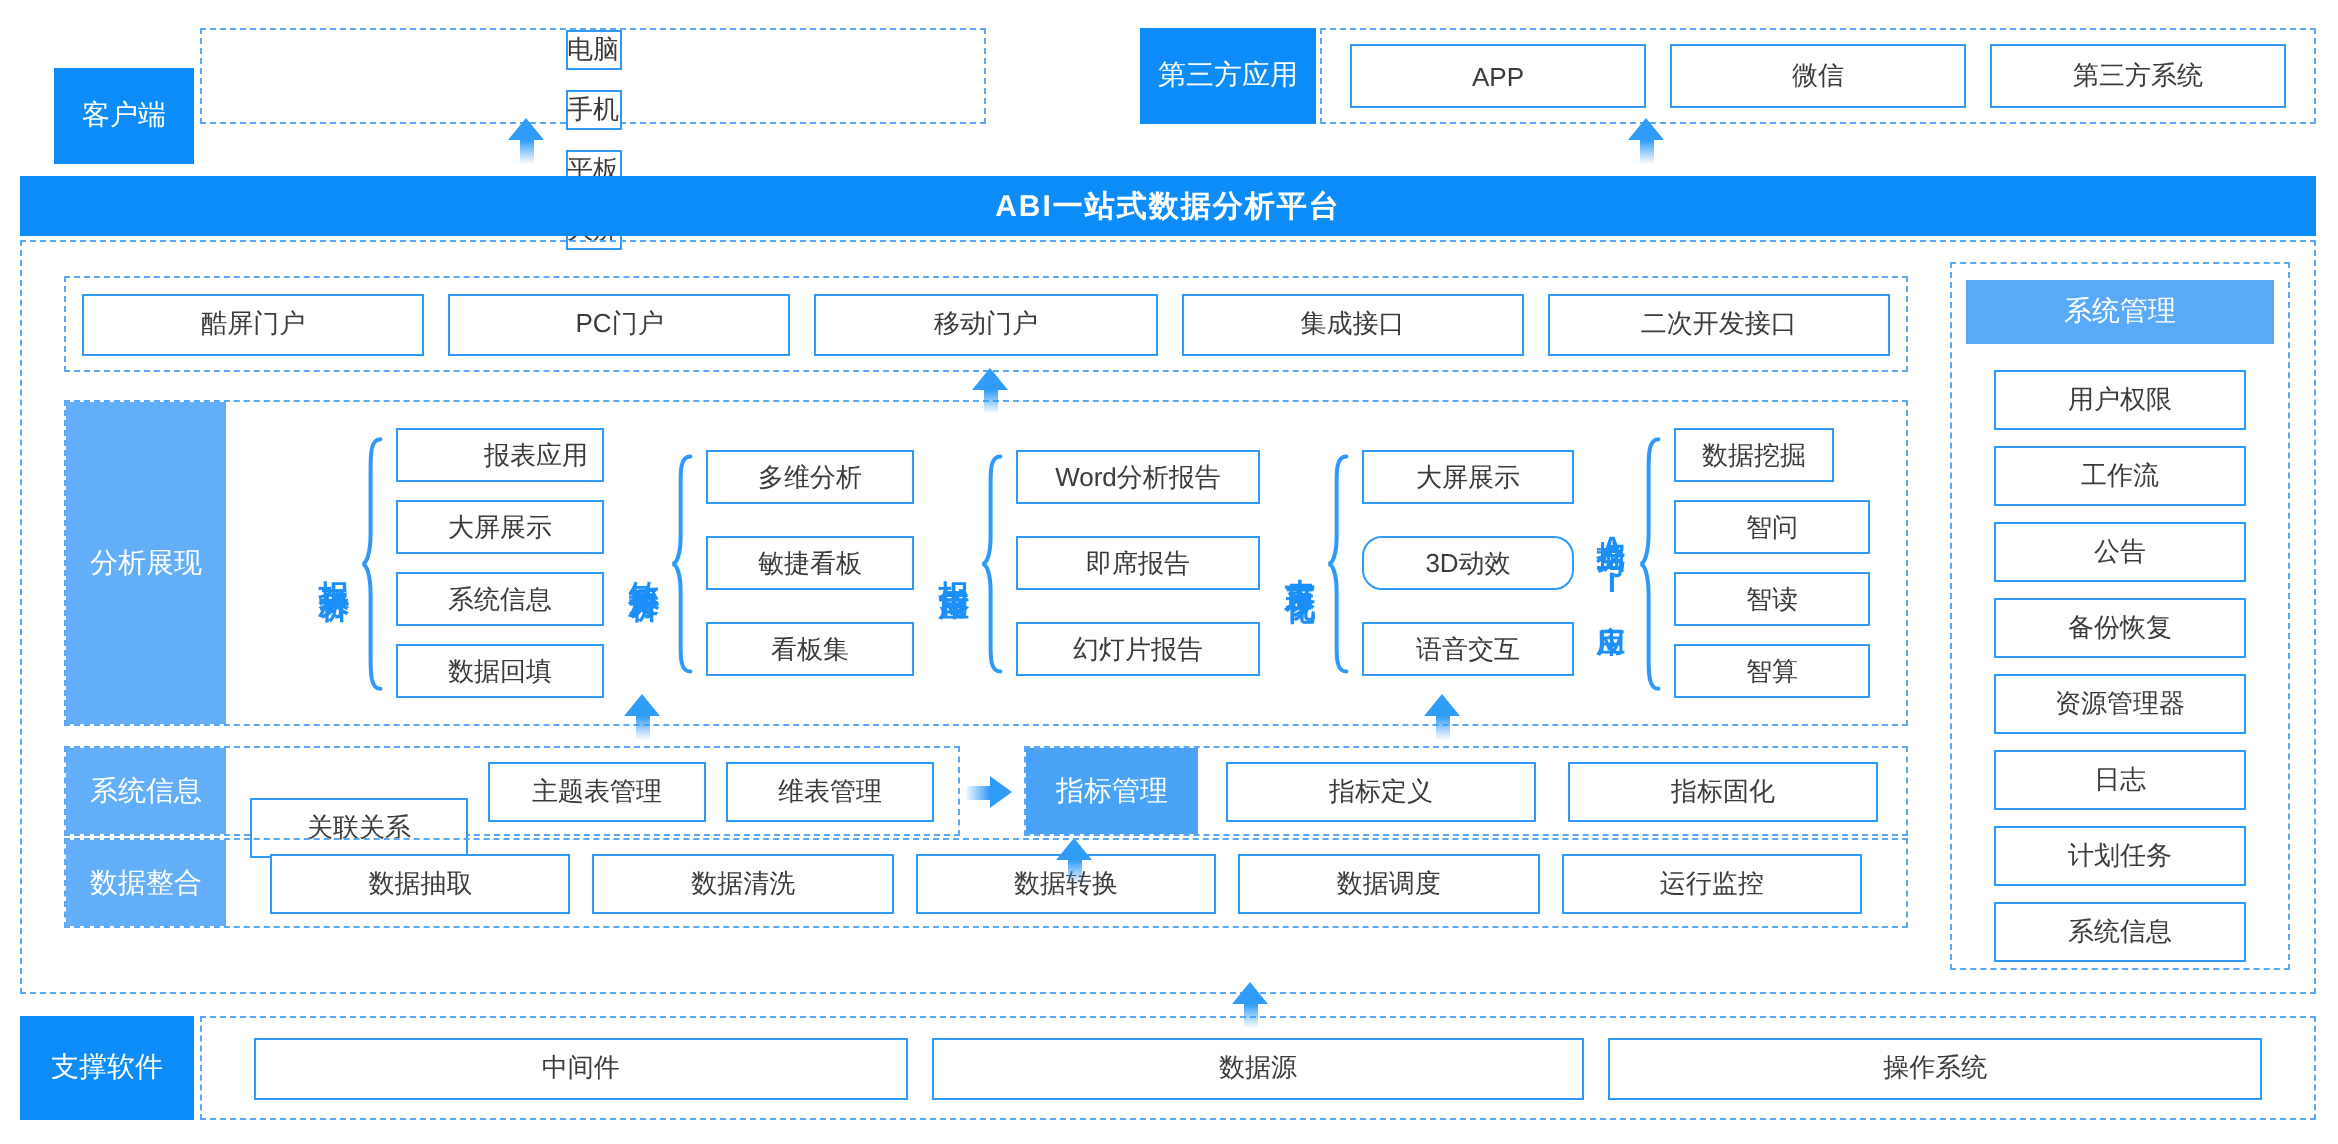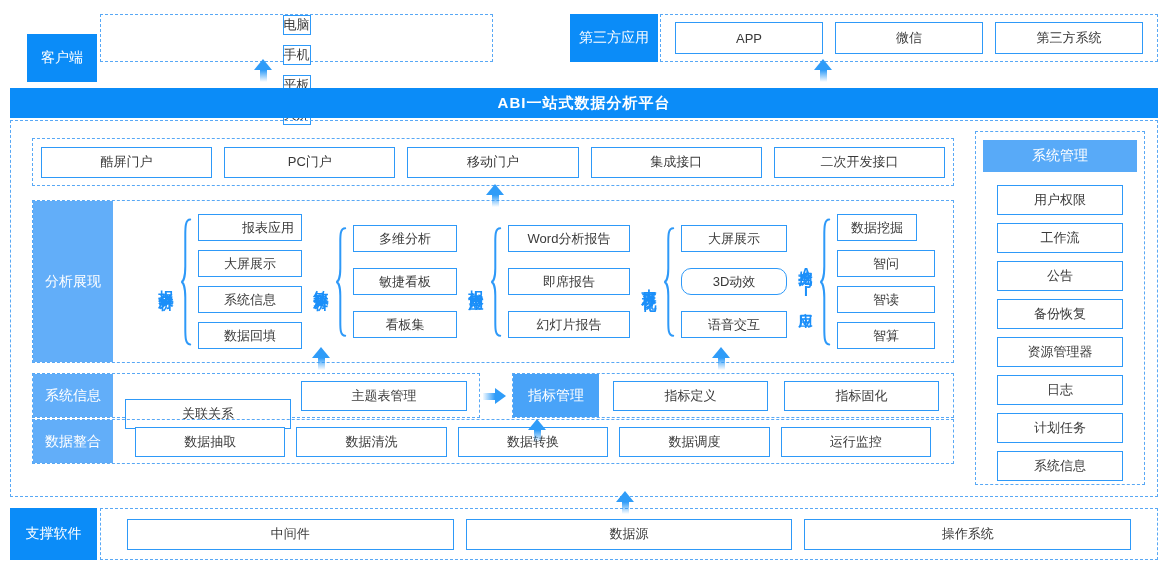--- a/index.html
+++ b/index.html
@@ -163,20 +163,21 @@
       </div>
 
     </div>
   </div>
 
   <div class="abs dashed hrow" style="left:32px;top:373px;width:448px;height:45px;">
     <div class="light-label" style="width:80px;height:100%;flex:none;">系统信息</div>
     <div class="hrow" style="flex:1;gap:10px;padding:0 12px;">
       <div class="wbox" style="flex:1.05;height:30px;margin-top:36px;">关联关系</div>
       <div class="wbox" style="flex:1.05;height:30px;">主题表管理</div>
+      <div class="wbox" style="flex:1;height:30px;">维表管理</div>
     </div>
   </div>
 
   <div class="abs arrow-right" style="left:483px;top:388px;">
     <div class="tail"></div>
       <div class="head"></div>
   </div>
 
   <div class="abs dashed hrow" style="left:512px;top:373px;width:442px;height:45px;">
     <div class="light-label" style="background:#49a3f8;width:86px;height:100%;flex:none;">指标管理</div>

